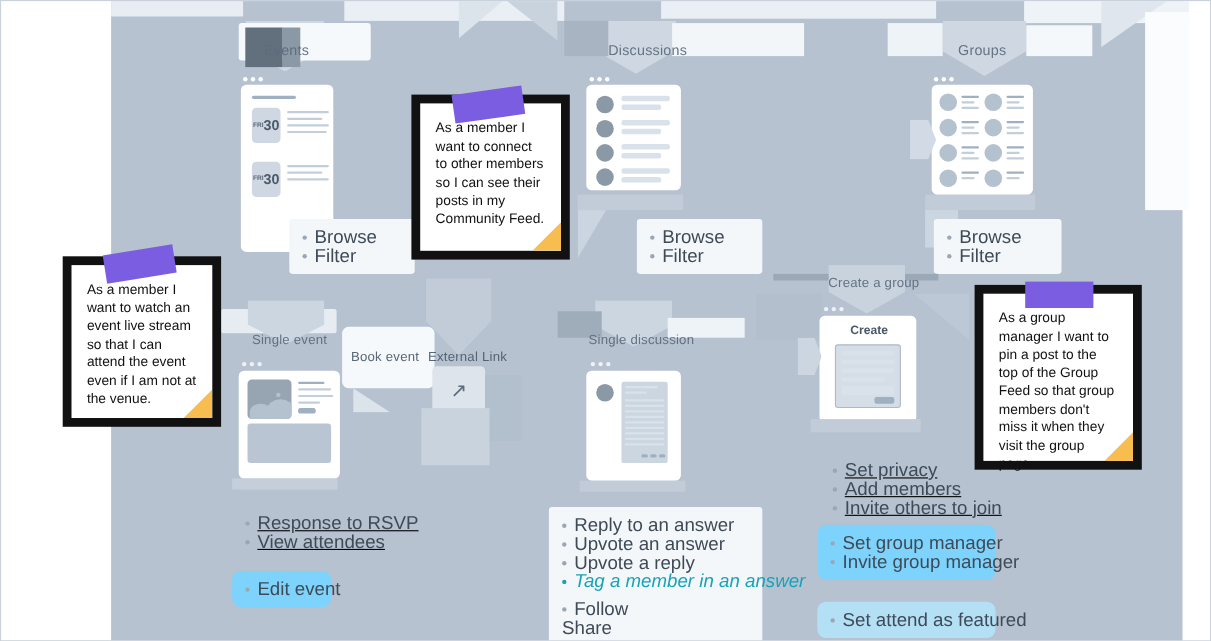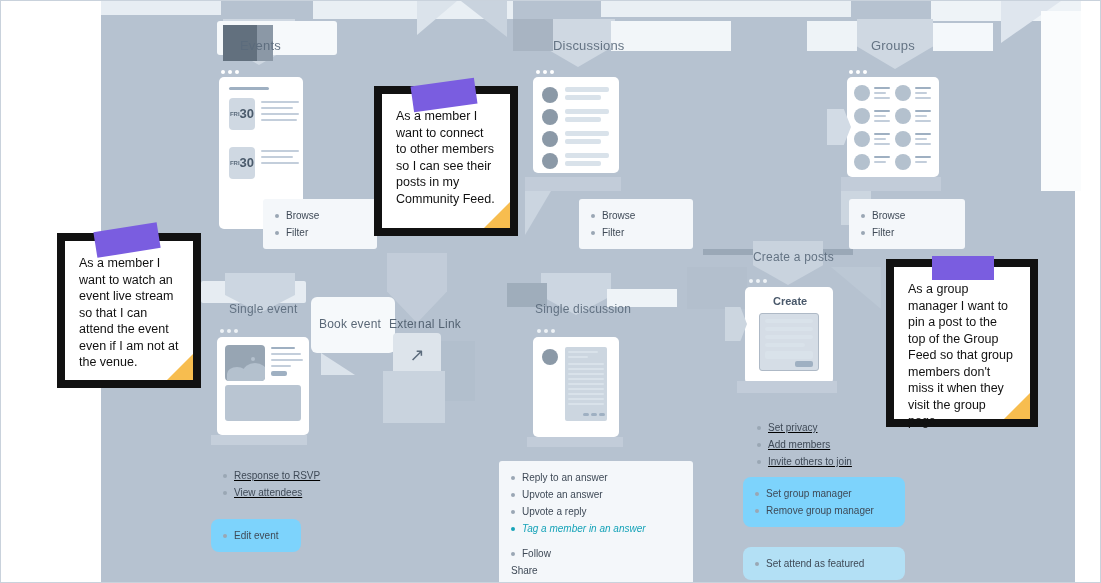--- a/index.html
+++ b/index.html
@@ -43,21 +43,21 @@
   .datebox .dd{font-size:13px;font-weight:bold;color:#4a5a6b;line-height:14px;}
   .imgph{position:absolute;background:#97a5b3;border-radius:4px;overflow:hidden;}
   .imgph .hill{position:absolute;bottom:0;background:#b4c1ce;border-radius:50% 50% 0 0;}
   .imgph .sun{position:absolute;border-radius:50%;background:#b4c1ce;}
 
   
   .opts{position:absolute;background:#f4f7fa;border-radius:3px;padding:8px 12px;}
   .opts.hl{background:#7dd3fc;border-radius:8px;}
   .opts.hl2{background:#b3e0f5;border-radius:8px;}
   .opts.plain{background:transparent;text-decoration:underline;}
-  .opt{display:flex;align-items:center;gap:7px;font-size:10px;color:#3f4a57;
+  .opt{display:flex;align-items:center;gap:7px;font-size:17px;color:#3f4a57;
        line-height:15px;padding:1px 0;white-space:nowrap;}
   .opt .dot{width:4px;height:4px;border-radius:50%;background:#9aa7b4;flex:0 0 4px;}
   .opt.teal{color:#16a3b8;font-style:italic;}
   .opt.teal .dot{background:#16a3b8;}
   .opt.gap{margin-top:8px;}
 
   
   .sticky{position:absolute;background:#111111;padding:8px;box-sizing:border-box;}
   .sticky .sheet{position:relative;width:100%;height:100%;background:#ffffff;
                  box-sizing:border-box;padding:14px 14px 12px 14px;}
@@ -329,21 +329,21 @@
         <span>Browse</span>
       </div>
     <div class="opt">
         <span class="dot"></span>
         <span>Filter</span>
       </div>
   </div>
 
   <div class="panel" style="left:702px;top:248px;width:150px;height:6px;background:#9aa8b7"></div>
   <div class="chev down" style="left:752px;top:240px;width:70px;height:44px;background:#c9d3de"></div>
-  <div class="sec-label small" style="left:752px;top:249px">Create a posts</div>
+  <div class="sec-label small" style="left:752px;top:249px">Create a group</div>
   <div class="panel" style="left:686px;top:266px;width:60px;height:42px;background:#b3bfcd"></div>
   <div class="tri tr" style="left:830px;top:266px;width:50px;height:42px;background:#bcc8d5"></div>
 
   <div class="wdots dark" style="left:748px;top:278px">
       <i></i>
       <i></i>
       <i></i>
     </div>
   <div class="winner" style="left:744px;top:286px;width:88px;height:97px">
     <div class="create-title" style="left:28px;top:8px">Create</div>
@@ -372,21 +372,21 @@
         <span>Invite others to join</span>
       </div>
   </div>
   <div class="opts hl" style="left:742px;top:476px;width:138px">
     <div class="opt">
         <span class="dot"></span>
         <span>Set group manager</span>
       </div>
     <div class="opt">
         <span class="dot"></span>
-        <span>Remove group manager</span>
+        <span>Invite group manager</span>
       </div>
   </div>
   <div class="opts hl2" style="left:742px;top:546px;width:138px">
     <div class="opt">
         <span class="dot"></span>
         <span>Set attend as featured</span>
       </div>
   </div>
 
   <div class="sticky" style="left:56px;top:232px;width:144px;height:155px">

